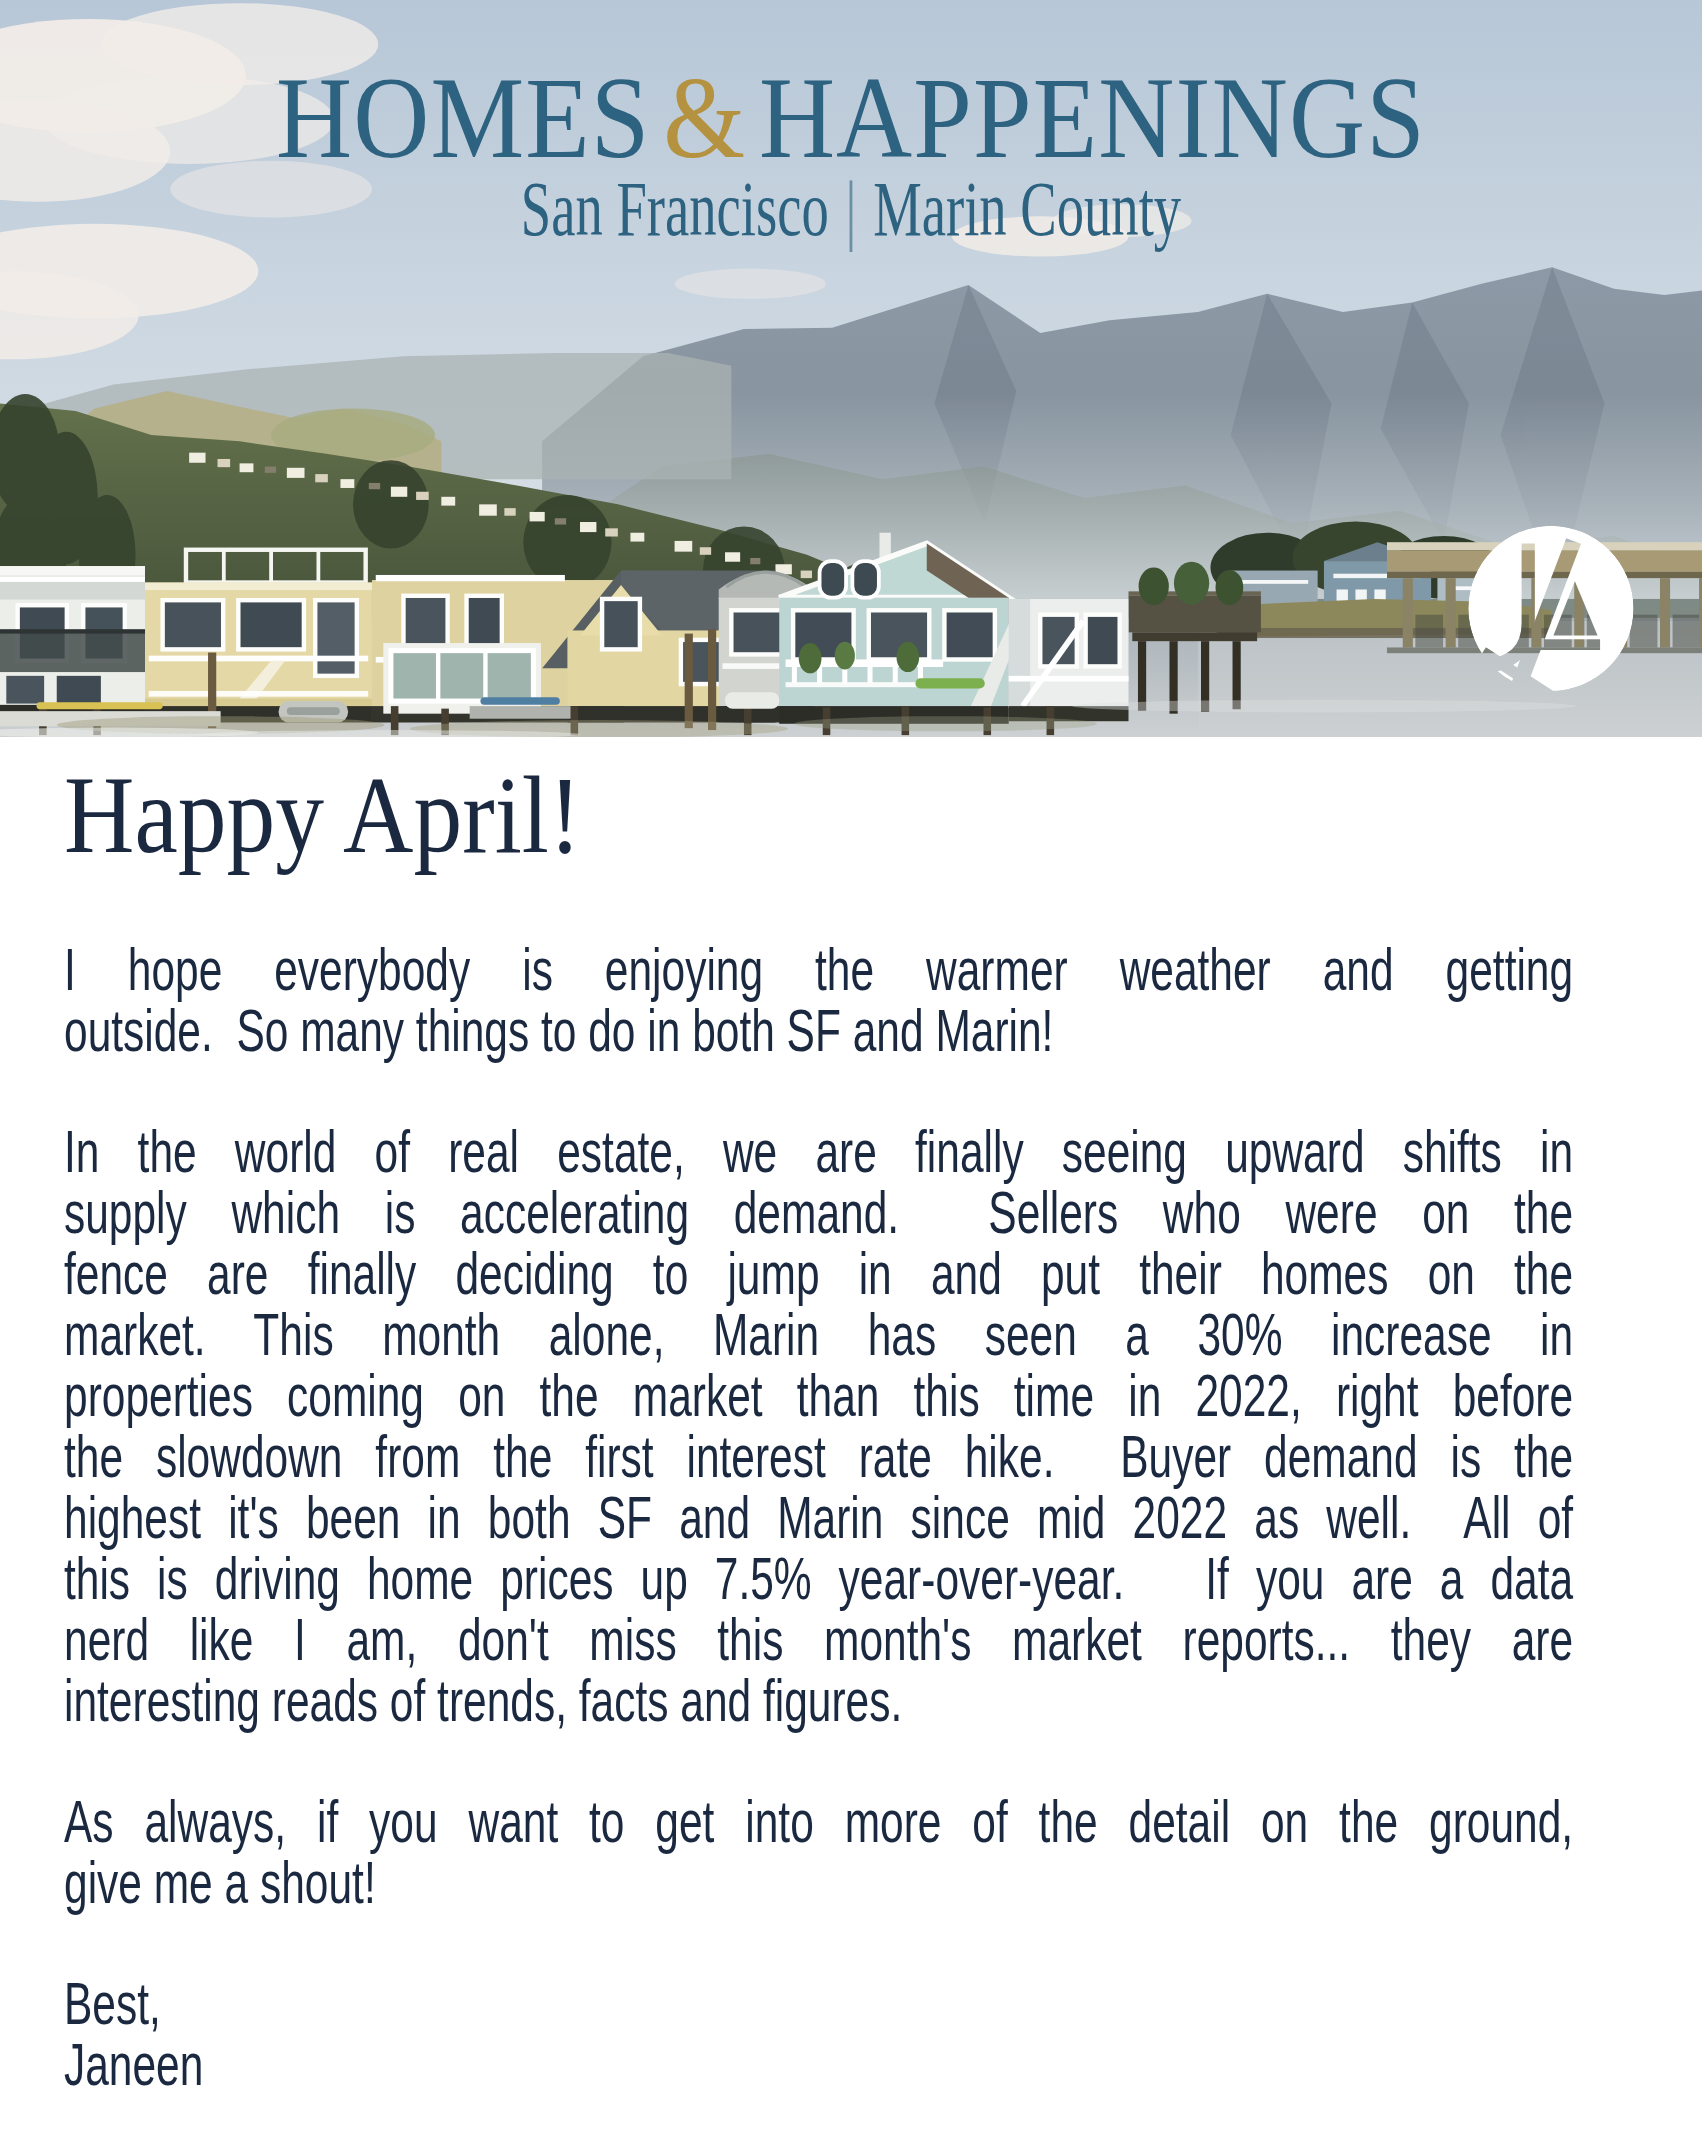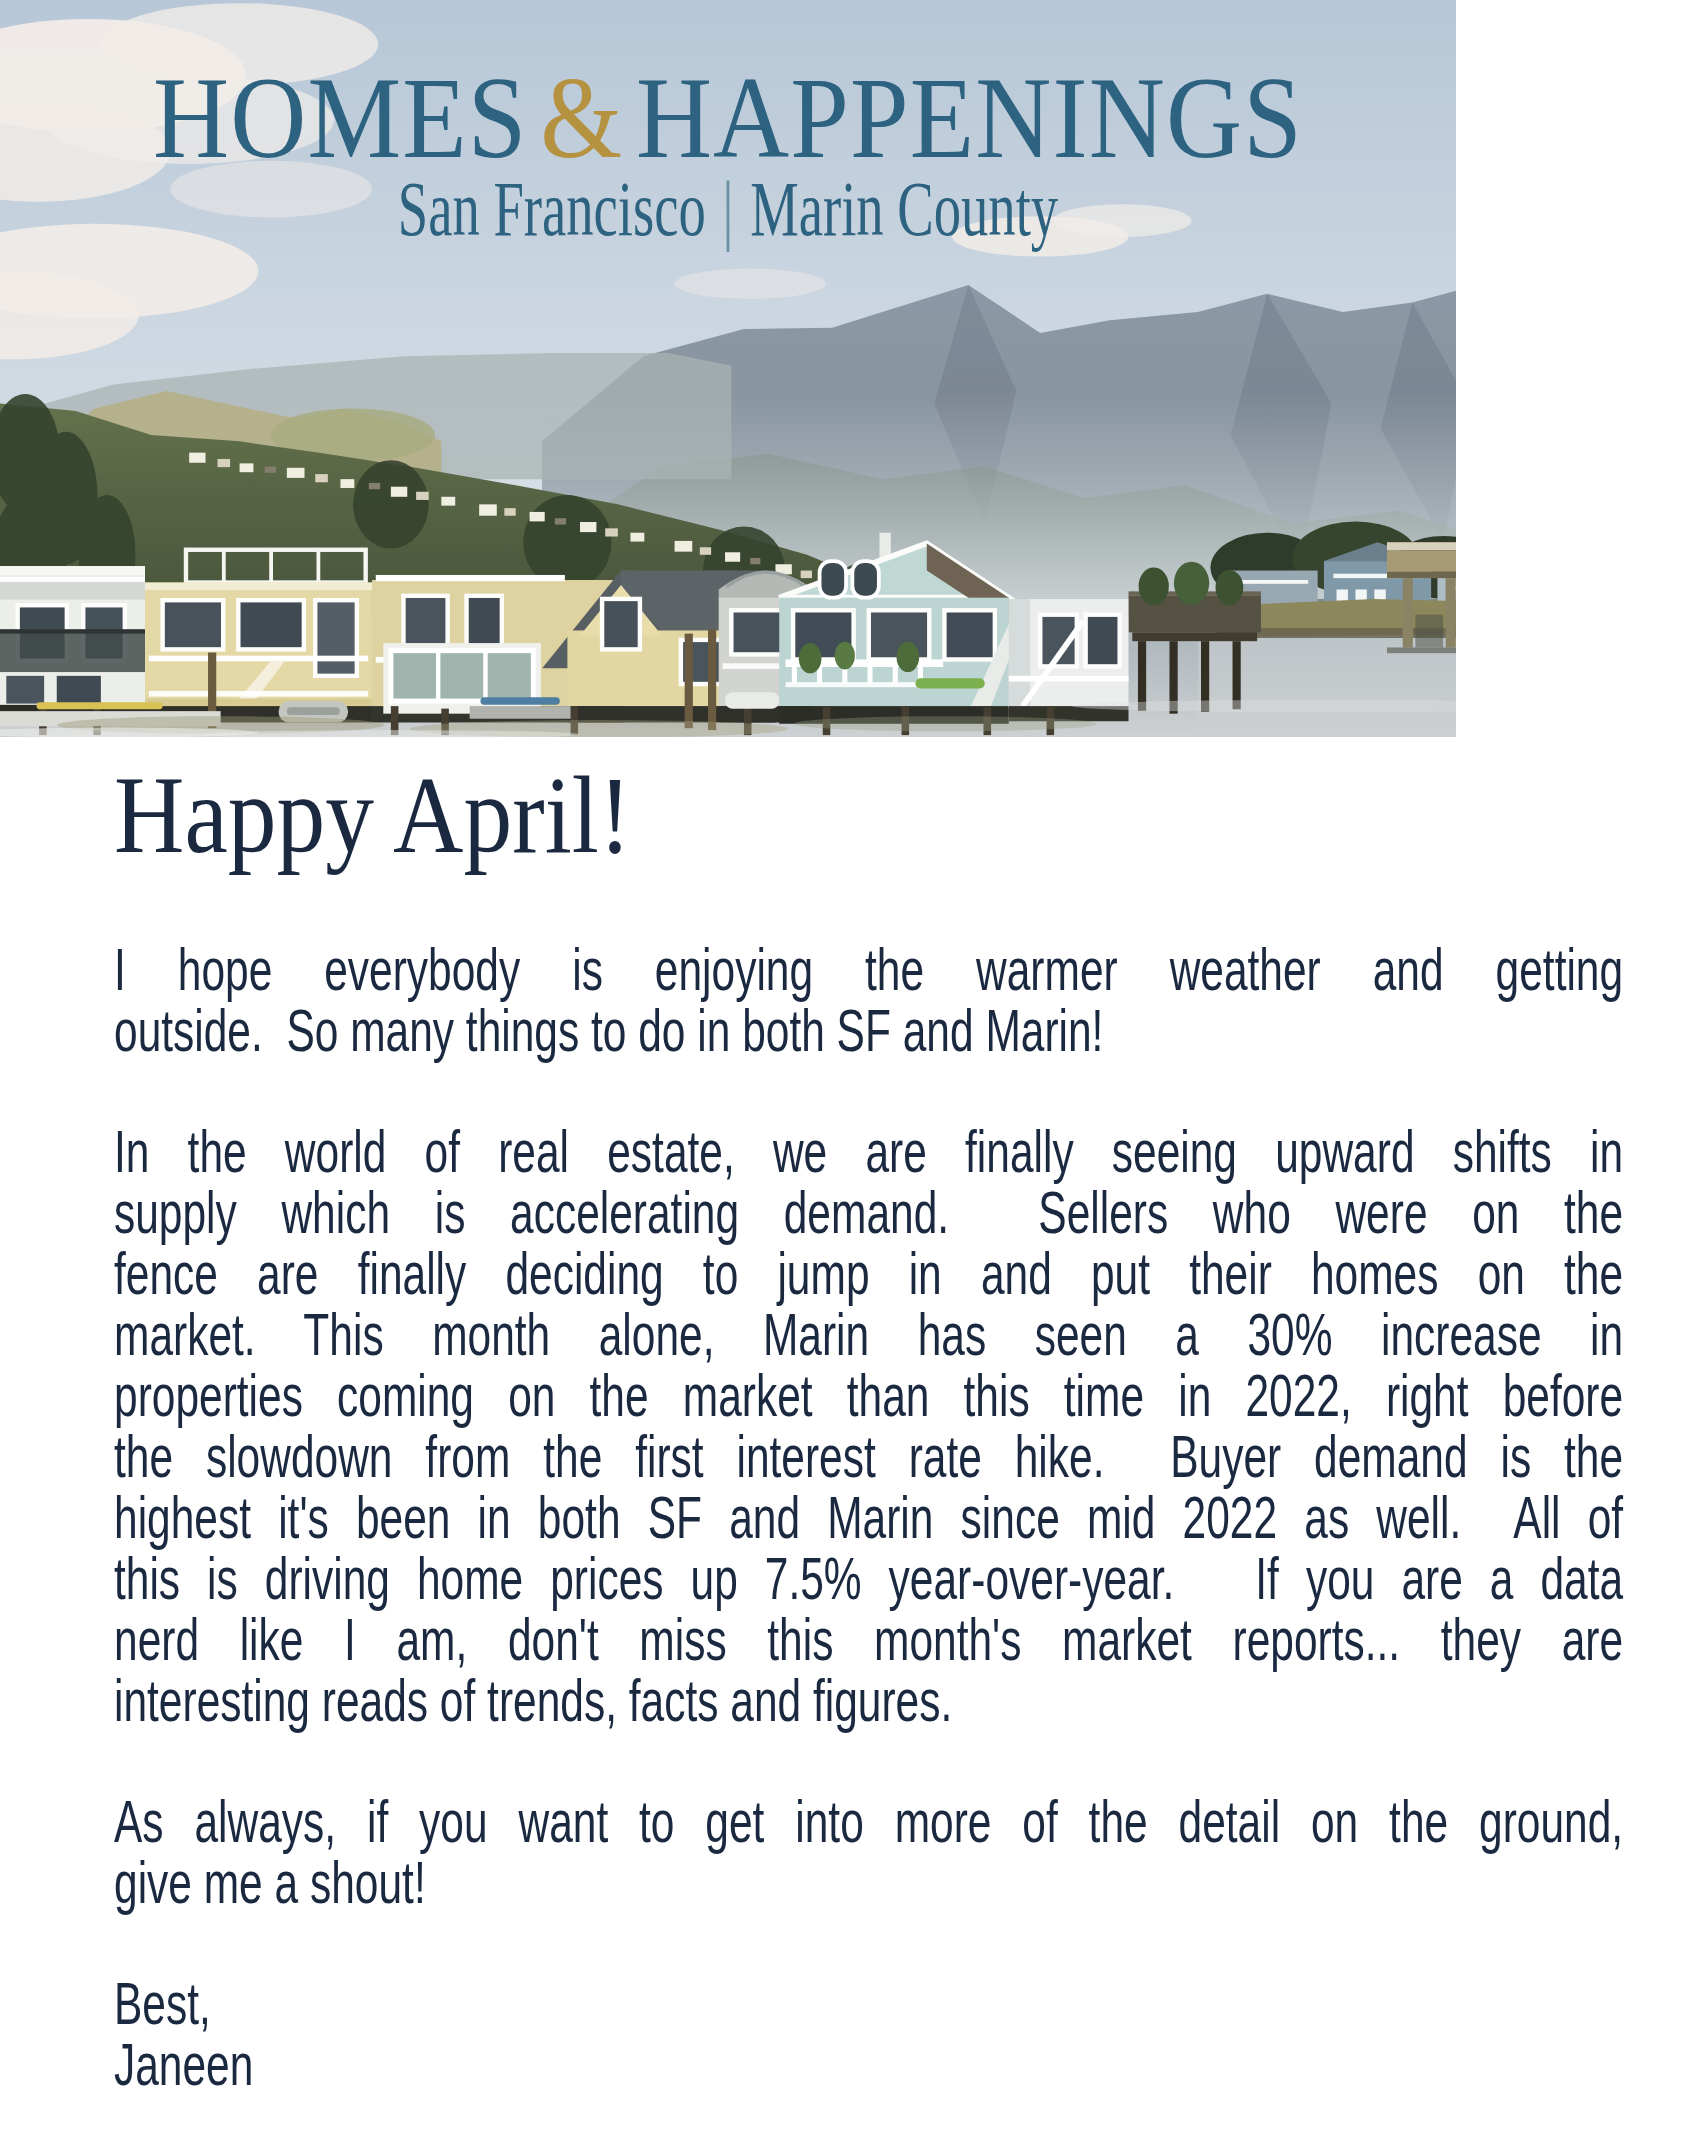--- a/index.html
+++ b/index.html
@@ -4,21 +4,21 @@
 <style>
   html,body{margin:0;padding:0;background:#ffffff;}
   .page{
     position:relative;
     width:1706px;height:2151px;
     background:#ffffff;
     overflow:hidden;
     font-family:"Liberation Sans",sans-serif;
   }
   
-  .hero{position:relative;width:1456px;height:737px;overflow:hidden;}
+  .hero{position:relative;width:1702px;height:737px;overflow:hidden;}
   .hero svg.scene{position:absolute;left:0;top:0;width:1706px;height:737px;display:block;}
   .hero-header{position:absolute;left:0;top:0;width:100%;pointer-events:none;}
   .hero-title{
     position:absolute;left:0;top:59px;width:100%;
     text-align:center;
     font-family:"Liberation Serif",serif;
     font-size:117px;line-height:1;font-weight:400;
     letter-spacing:1.3px;
     color:var(--title_teal,#2d6380);
     transform:scale(.9,1);
@@ -27,21 +27,21 @@
   .hero-subtitle{
     position:absolute;left:0;top:170px;width:100%;
     text-align:center;
     font-family:"Liberation Serif",serif;
     font-size:78px;line-height:1;font-weight:400;
     color:var(--title_teal,#2d6380);
     transform:scale(.7,1);
   }
   .hero-subtitle .divider{opacity:.6;margin:0 24px;font-weight:400;}
   
-  .article{padding:0 94px 0 114px;color:var(--text_navy,#1a2840);}
+  .article{padding:0 94px 0 64px;color:var(--text_navy,#1a2840);}
   .page-title{
     margin:23px 0 0 0;
     font-family:"Liberation Serif",serif;
     font-weight:400;
     font-size:106px;line-height:106px;
     color:var(--text_navy,#1a2840);
     transform:scale(.92,1.04);
     transform-origin:left top;
     white-space:nowrap;
   }

